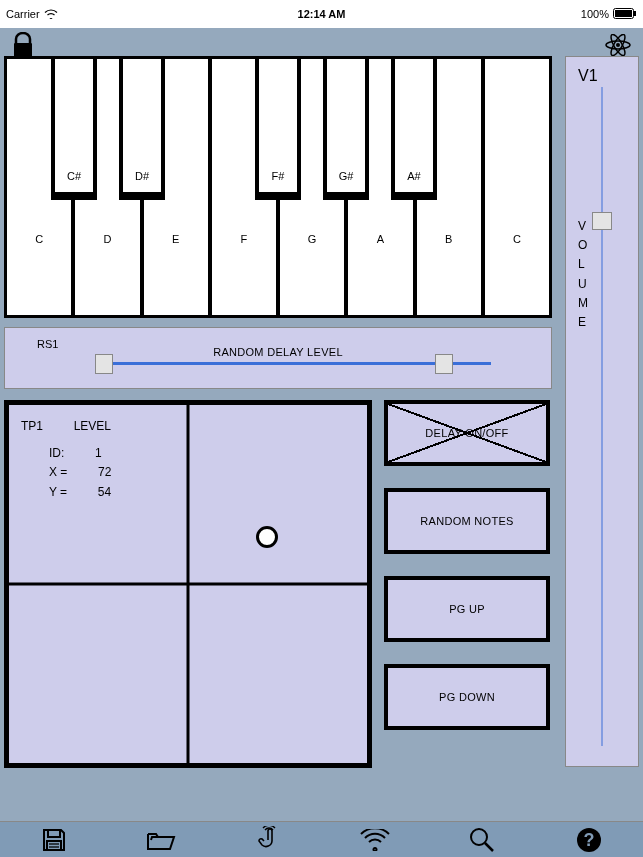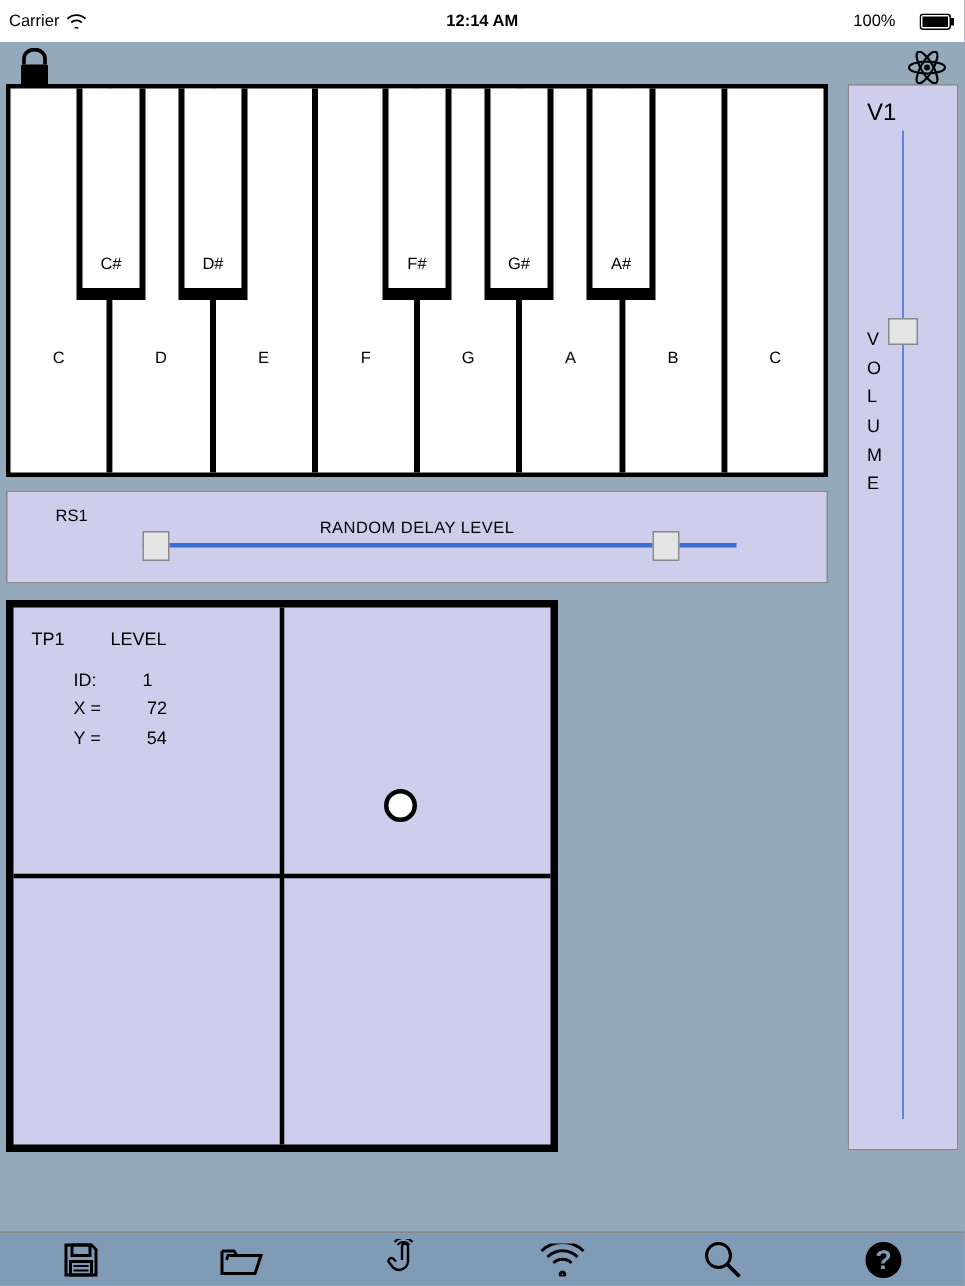--- a/index.html
+++ b/index.html
@@ -15,21 +15,21 @@
   height: 18px;
   background: #fff;
   display: flex;
   align-items: center;
   padding: 14px 6px;
   font-size: 11px;
   position: relative;
 }
 .status-bar .left { display: flex; align-items: center; gap: 4px; font-weight: 500; }
 .status-bar .center { position: absolute; left: 50%; transform: translateX(-50%); font-weight: 600; }
-.status-bar .right { margin-left: auto; display: flex; align-items: center; gap: 16px; font-weight: 500; }
+.status-bar .right { margin-left: auto; display: flex; align-items: flex-start; gap: 4px; font-weight: 500; }
 
 .top-bar {
   height: 34px;
   background: #95a9bd;
   display: flex;
   align-items: center;
   justify-content: space-between;
   padding: 0 12px;
 }
 .lock-icon svg, .atom-icon svg { display: block; }
@@ -397,20 +397,34 @@
     <div class="pan-labels">
       <div class="row"><span>TP1</span>&nbsp;&nbsp;<span>LEVEL</span></div>
       <div style="height:8px"></div>
       <div class="row" style="padding-left:28px"><span>ID:</span>&nbsp;&nbsp;<span>1</span></div>
       <div class="row" style="padding-left:28px"><span>X =</span>&nbsp;&nbsp;<span>72</span></div>
       <div class="row" style="padding-left:28px"><span>Y =</span>&nbsp;&nbsp;<span>54</span></div>
     </div>
     <div class="dot" style="left:72%;top:37%"></div>
   </div>
 
+  <div class="btn-col">
+    <div class="ctl-btn crossed">
+        <span>DELAY ON/OFF</span>
+      </div>
+    <div class="ctl-btn">
+        <span>RANDOM NOTES</span>
+      </div>
+    <div class="ctl-btn">
+        <span>PG UP</span>
+      </div>
+    <div class="ctl-btn">
+        <span>PG DOWN</span>
+      </div>
+  </div>
 
   <div class="volume">
     <div class="v-top">V1</div>
     <div class="v-track"></div>
     <div class="v-thumb" style="top:155px"></div>
     <div class="v-label">
         <span>V</span>
         <span>O</span>
         <span>L</span>
         <span>U</span>

